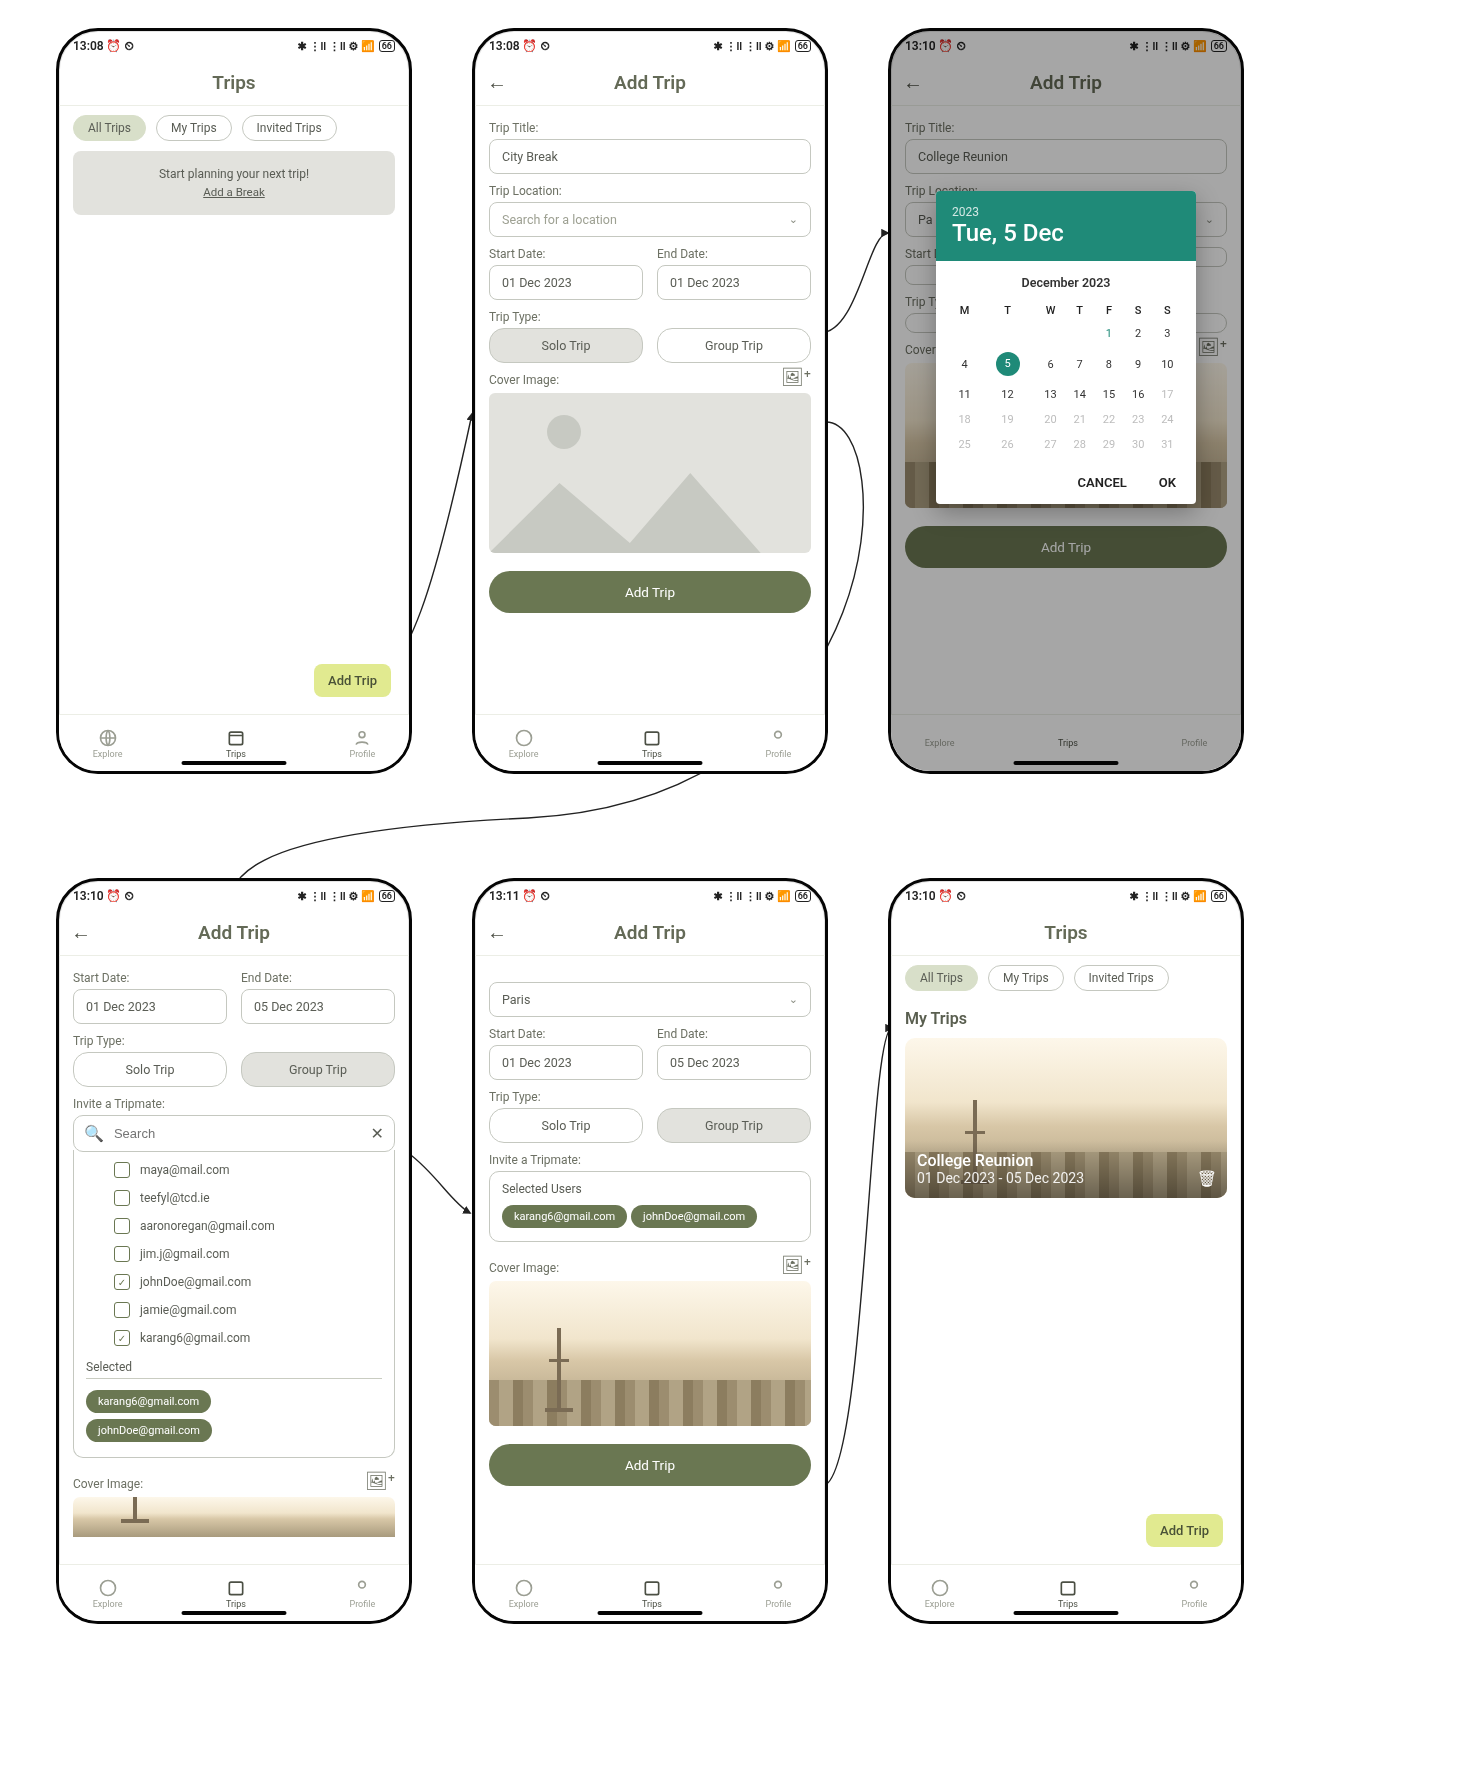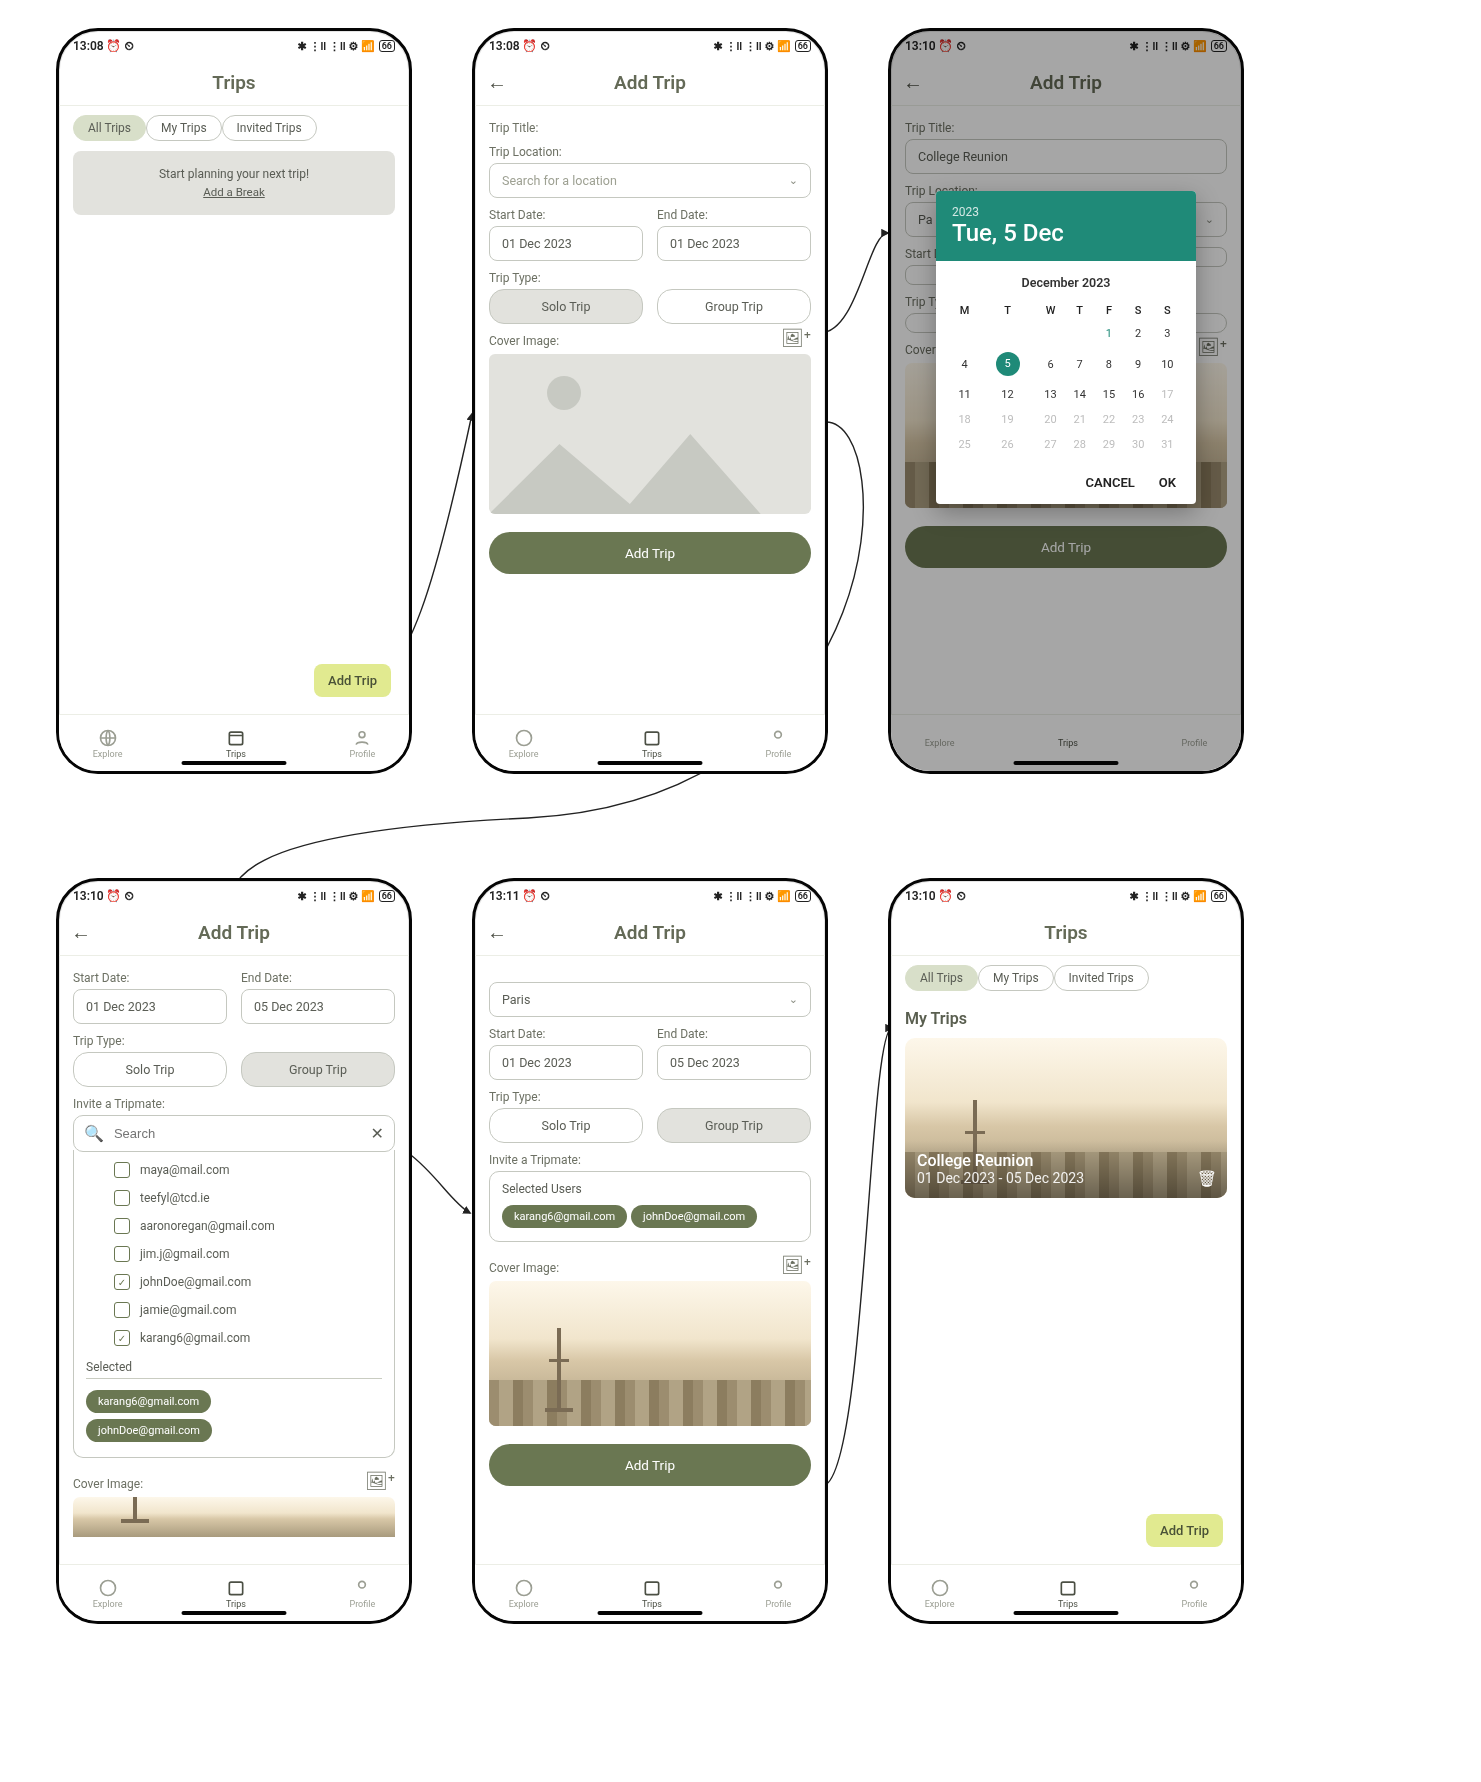--- a/index.html
+++ b/index.html
@@ -29,21 +29,21 @@
   .statusbar .sb-right{display:flex;gap:4px;align-items:center;font-size:11px;}
   .appbar{height:46px;display:flex;align-items:center;justify-content:center;position:relative;border-bottom:1px solid #eceee6;}
   .appbar h1{font-size:19px;font-weight:600;color:#646a57;margin:0;}
   .back{position:absolute;left:12px;top:50%;transform:translateY(-50%);font-size:20px;color:#4b4e44;cursor:pointer;}
   .content{position:absolute;top:74px;bottom:56px;left:0;right:0;padding:6px 14px 0;overflow:hidden;}
   .bottomnav{position:absolute;bottom:0;left:0;right:0;height:56px;border-top:1px solid #eceee6;background:#fff;display:flex;justify-content:space-around;align-items:center;gap:36px;}
   .bn-item{display:flex;flex-direction:column;align-items:center;font-size:9px;color:#9b9e93;}
   .bn-item.active{color:#4c5045;}
   .bn-item svg{width:20px;height:20px;margin-bottom:1px;}
   
-  .chiprow{display:flex;padding:4px 0 10px;}
+  .chiprow{display:flex;gap:10px;padding:4px 0 10px;}
   .chip{padding:5px 14px;border-radius:16px;font-size:12px;border:1px solid var(--border);background:#fff;cursor:pointer;}
   .chip.sel{background:var(--light-olive);border-color:var(--light-olive);}
   .banner{background:var(--grey2);border-radius:8px;padding:16px 10px;text-align:center;font-size:12px;}
   .banner a{display:block;text-decoration:underline;margin-top:4px;font-size:11.5px;}
   .fab{position:absolute;right:18px;bottom:18px;background:var(--lime);border-radius:8px;padding:9px 14px;font-size:13px;color:#4a5237;font-weight:500;cursor:pointer;}
   
   .flabel{font-size:12px;margin:10px 0 4px;color:#6d7164;}
   .input{border:1px solid var(--border);border-radius:8px;padding:9px 12px;font-size:12.5px;background:#fff;}
   .input.sel-like{display:flex;justify-content:space-between;align-items:center;}
   .caret{font-size:11px;color:#8b8e83;}
@@ -81,21 +81,21 @@
   .picker-year{font-size:12px;opacity:.8;}
   .picker-date{font-size:24px;font-weight:500;}
   .picker-body{padding:14px 14px 6px;}
   .picker-month{text-align:center;font-size:12.5px;font-weight:600;color:#333;margin-bottom:10px;}
   .cal{width:100%;border-collapse:collapse;font-size:11px;color:#333;}
   .cal th{font-weight:500;color:#222;padding:4px 0;}
   .cal td{text-align:center;padding:6px 0;}
   .cal .muted{color:#bdbdbd;}
   .cal .accent{color:var(--teal);}
   .cal .seld{background:var(--teal);color:#fff;border-radius:50%;display:inline-block;width:24px;height:24px;line-height:24px;}
-  .picker-actions{display:flex;justify-content:flex-end;gap:24px;padding:12px 20px 14px;font-size:13px;font-weight:600;color:#222;}
+  .picker-actions{display:flex;justify-content:flex-end;gap:32px;padding:12px 20px 14px;font-size:13px;font-weight:600;color:#222;}
   
   .searchbox{border:1px solid var(--border);border-radius:10px;padding:8px 10px;display:flex;align-items:center;gap:8px;}
   .searchbox input{border:none;outline:none;flex:1;font-size:13px;}
   .userlist{border:1px solid var(--border);border-top:none;border-radius:0 0 10px 10px;margin-top:-2px;padding:6px 12px 12px;}
   .uitem{display:flex;align-items:center;gap:10px;font-size:12px;padding:6px 0;margin-left:28px;}
   .uitem .cb{width:14px;height:14px;border:1.5px solid var(--olive);border-radius:3px;display:inline-flex;align-items:center;justify-content:center;font-size:10px;color:var(--olive);}
   .uitem .cb.checked{background:transparent;}
   .selected-label{font-size:12px;border-bottom:1px solid #c9ccc1;padding:6px 0 4px;margin:2px 0 8px;}
   .pill{display:inline-block;background:var(--olive);color:#fff;border-radius:14px;padding:5px 12px;font-size:11px;margin:3px 4px 3px 0;}
   .selected-box{border:1px solid var(--border);border-radius:10px;padding:10px 12px;}
@@ -172,20 +172,21 @@
   <div class="statusbar">
     <span><span>13:08</span> ⏰ ⏲</span>
     <span class="sb-right">✱ ⋮ll ⋮ll ⚙ 📶 <span style="border:1px solid #222;border-radius:3px;padding:0 2px;font-size:9px">66</span></span>
   </div>
   <div class="appbar">
     <span class="back">←</span>
     <h1>Add Trip</h1>
   </div>
   <div class="content">
     <div class="flabel">Trip Title:</div>
+    <div class="input">City Break</div>
     <div class="flabel">Trip Location:</div>
     <div class="input sel-like">
       <span style="color:#9ea193">Search for a location</span>
       <span class="caret">⌄</span>
     </div>
     <div class="row">
       <div>
         <div class="flabel">Start Date:</div>
         <div class="input">01 Dec 2023</div>
       </div>

